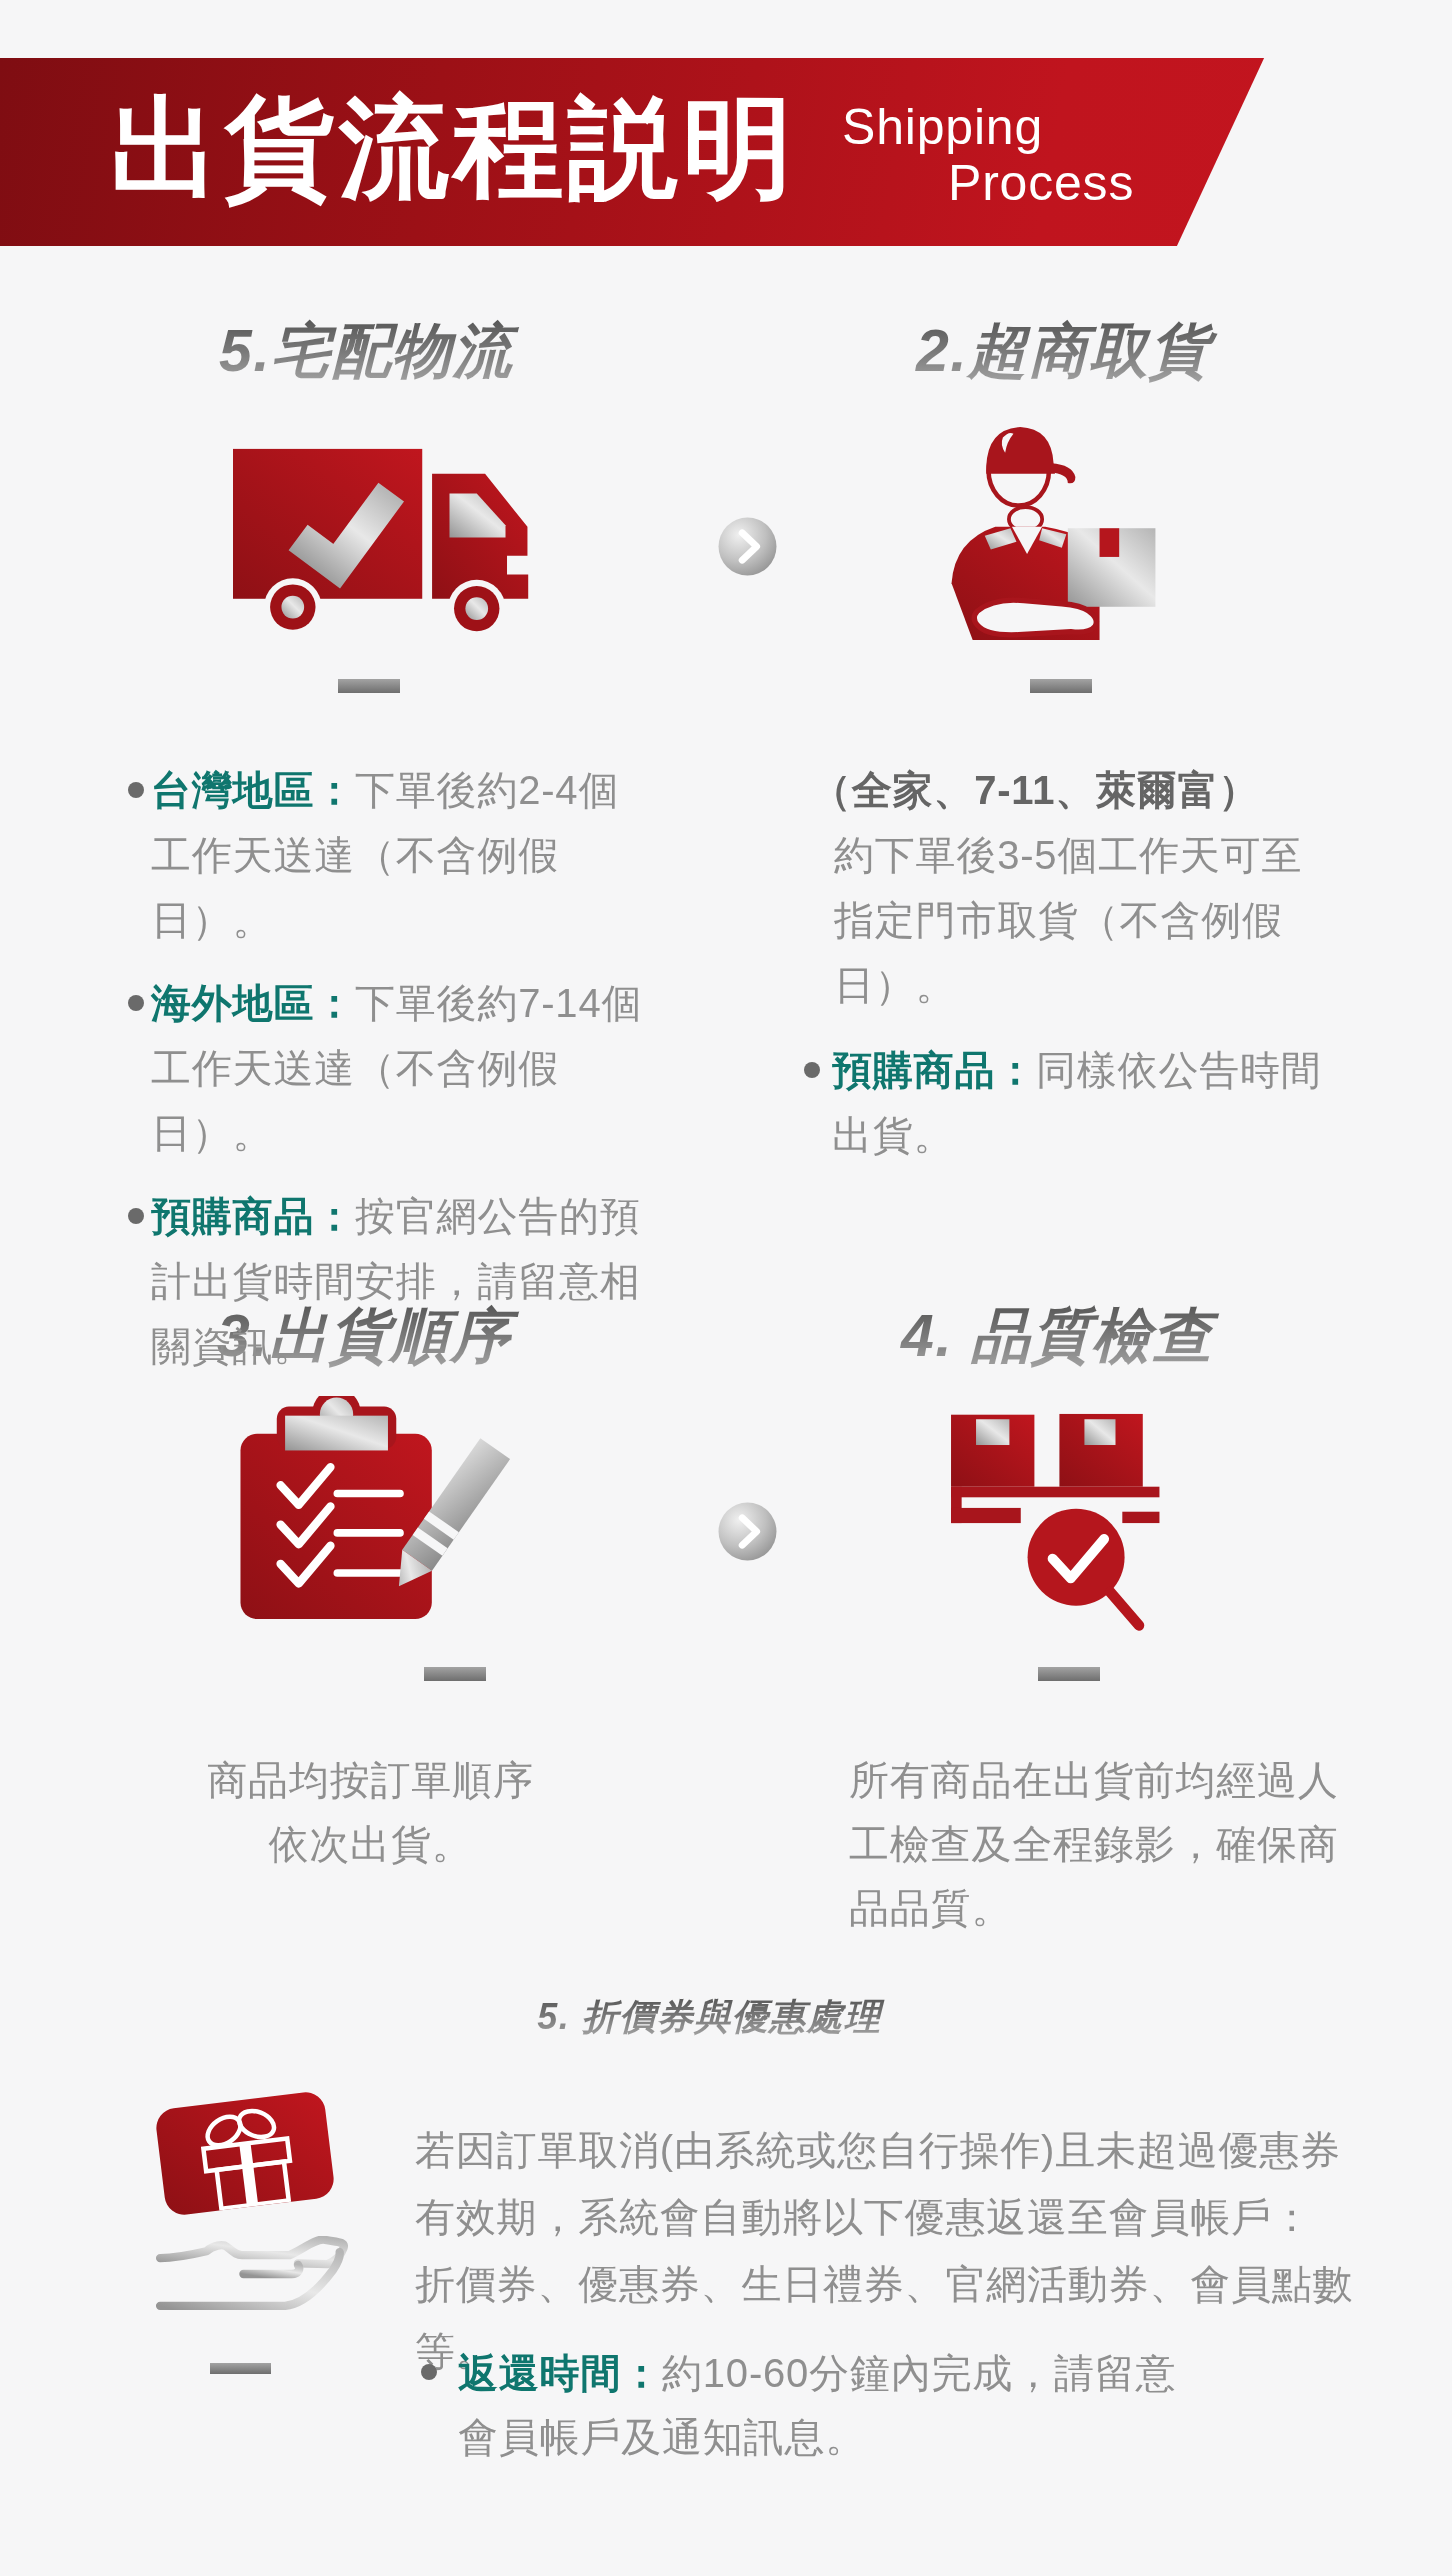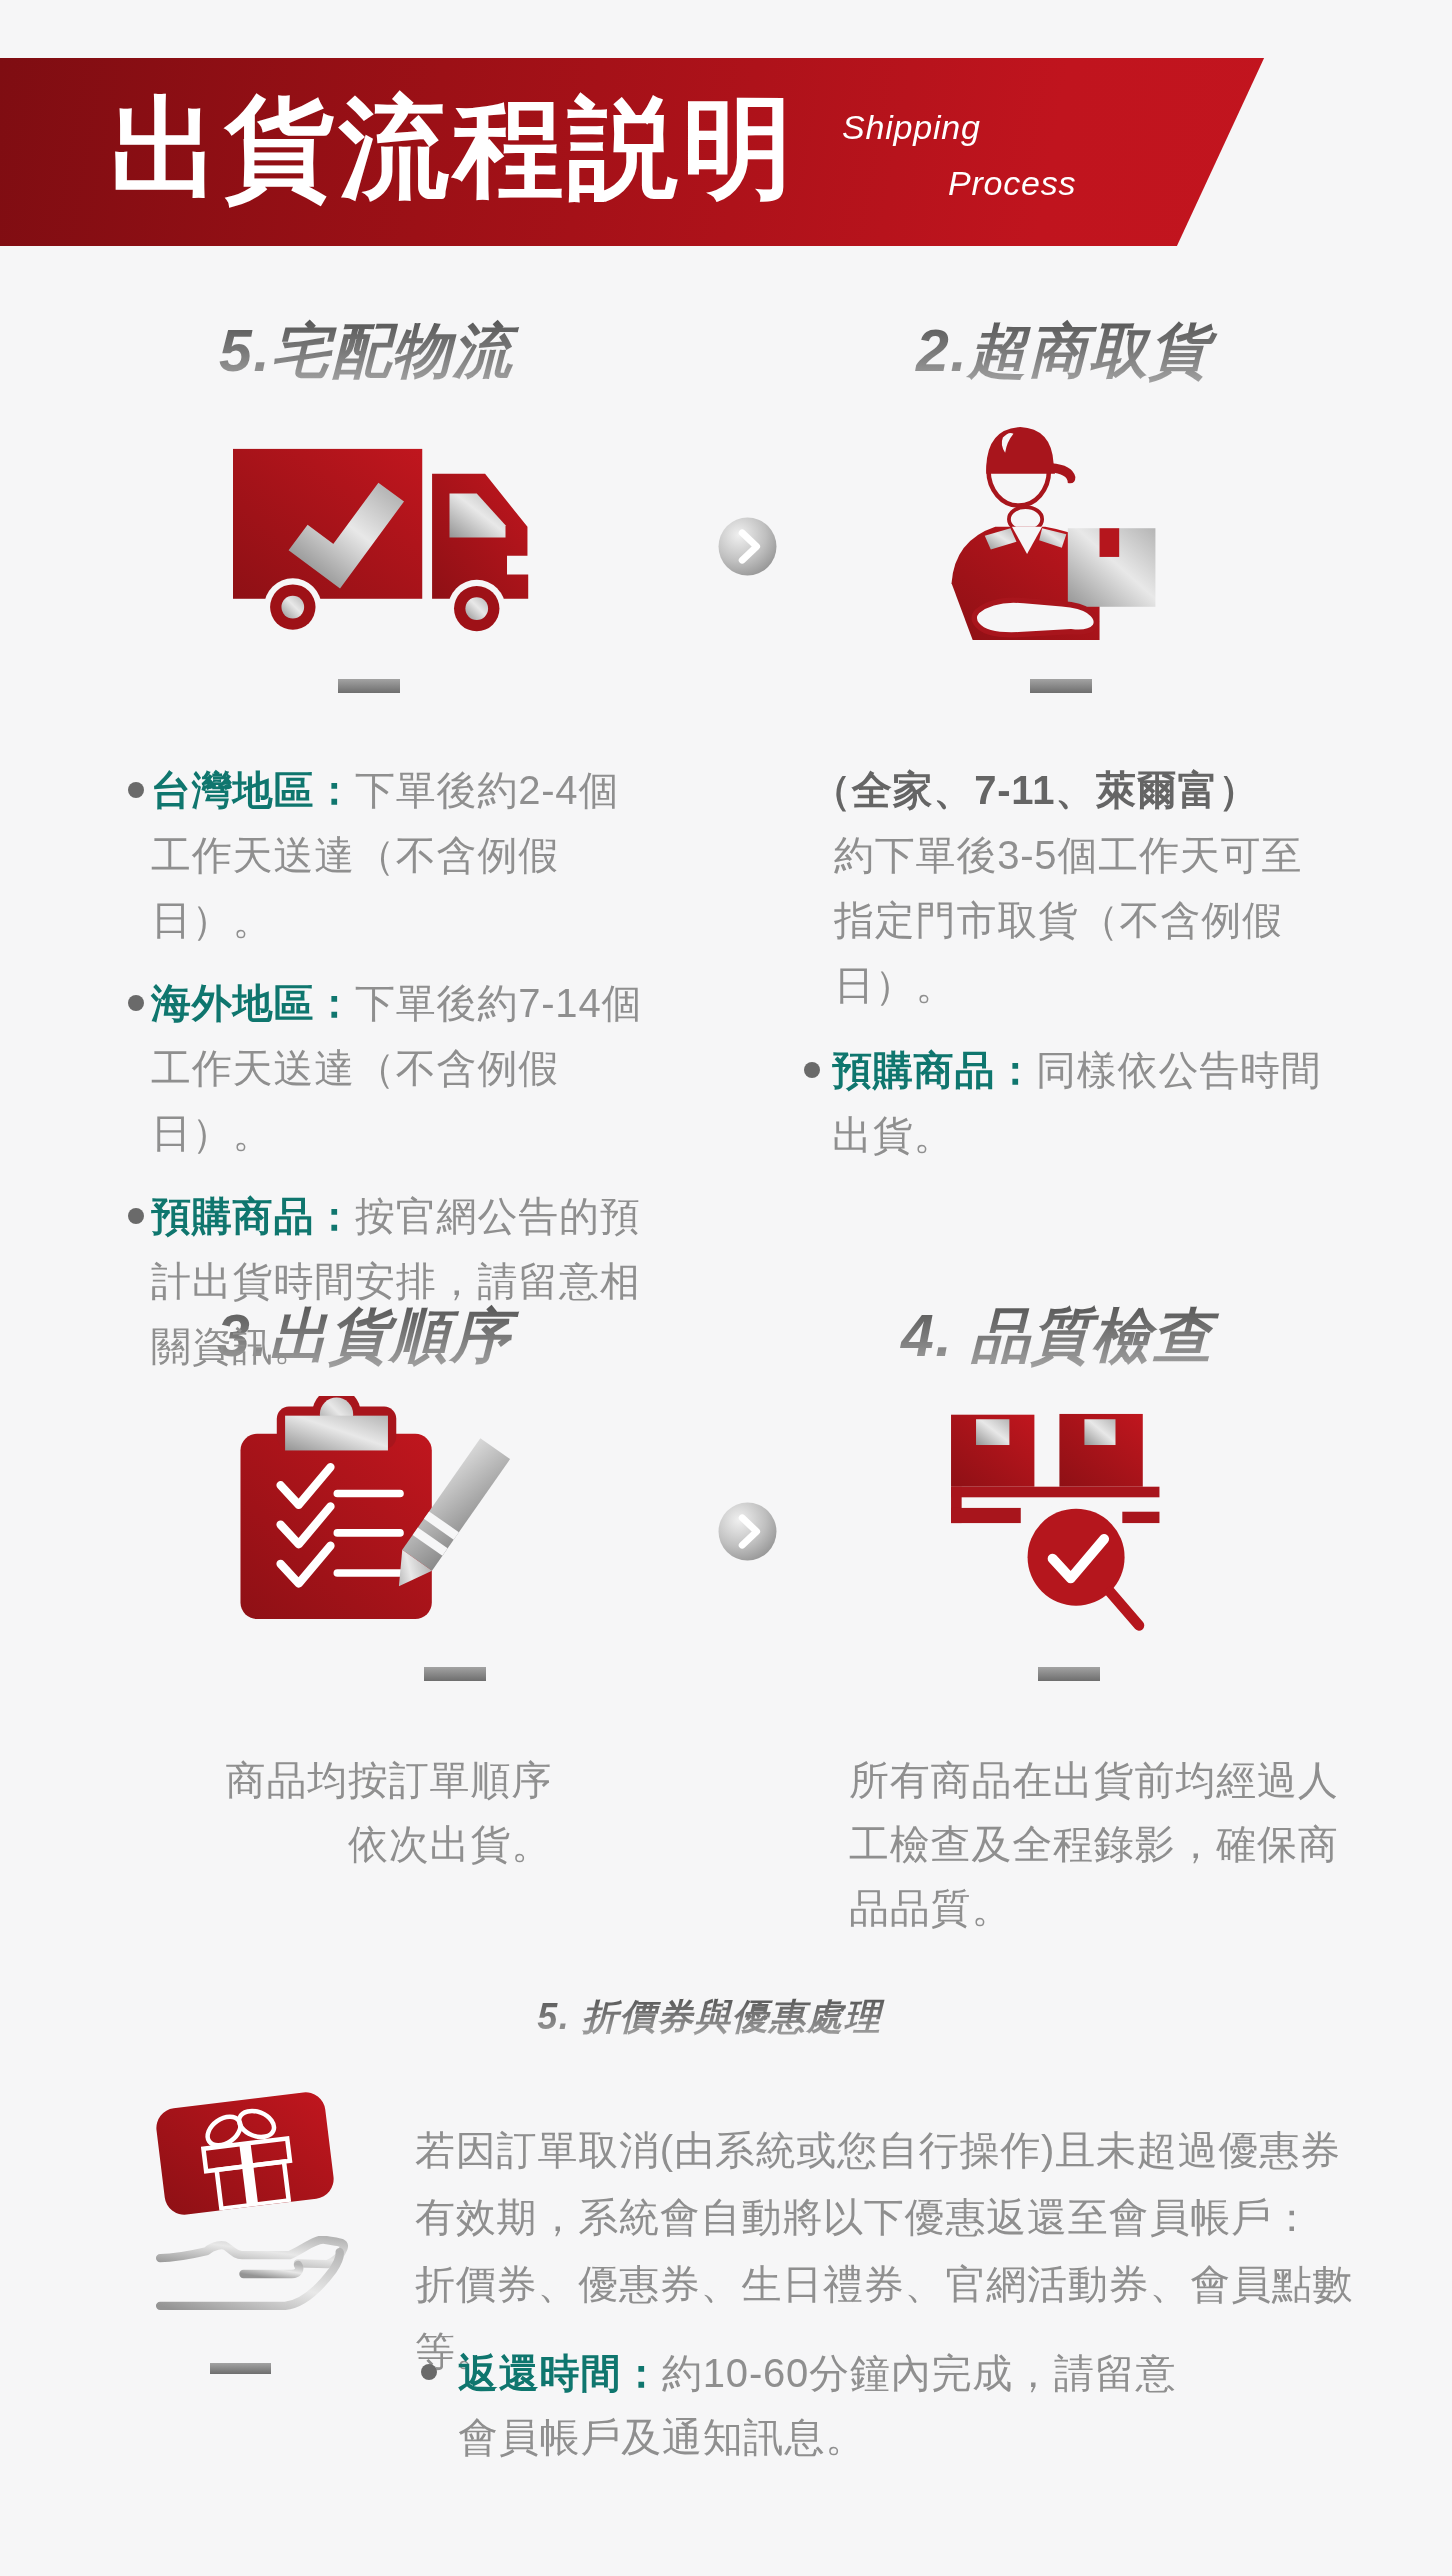--- a/index.html
+++ b/index.html
@@ -5,22 +5,22 @@
   html,body{margin:0;padding:0;background:#f6f6f7;}
   .page{position:relative;width:1453px;height:2576px;background:#f6f6f7;overflow:hidden;
         font-family:"Liberation Sans","DejaVu Sans",sans-serif;}
 
   
   .banner{position:absolute;left:0;top:58px;width:1453px;height:188px;
           background:linear-gradient(100deg,#7f0d12 0%,#9c1016 30%,#c0141e 72%,#c4151f 100%);
           clip-path:polygon(0 0,87% 0,81% 100%,0 100%);}
   .banner-title{position:absolute;left:110px;top:50%;transform:translateY(-52%);
           font-size:110px;font-weight:900;color:#ffffff;letter-spacing:4.5px;white-space:nowrap;}
-  .banner-sub{position:absolute;left:842px;top:41px;color:#ffffff;font-style:italic;
-          font-size:34px;line-height:56px;font-weight:400;letter-spacing:0.8px;}
+  .banner-sub{position:absolute;left:842px;top:41px;color:#ffffff;
+          font-size:50px;line-height:56px;font-weight:400;letter-spacing:0.8px;}
   .banner-sub .l2{margin-left:106px;}
 
   
   .step-title{position:absolute;text-align:center;font-size:59px;font-weight:800;font-style:italic;
           letter-spacing:1.5px;white-space:nowrap;
           background-image:linear-gradient(180deg,#545454 5%,#7a7a7a 50%,#a8a8a8 95%);
           -webkit-background-clip:text;background-clip:text;color:transparent;}
   #t1{left:101px;top:312px;width:530px;}
   #t2{left:798px;top:312px;width:530px;}
   #t3{left:99px;top:1297px;width:530px;}
@@ -42,21 +42,21 @@
   .dash{position:absolute;width:62px;height:13.6px;background:linear-gradient(180deg,#a3a3a3,#6e6e6e);}
   #d1l{left:338px;top:679px;} #d1r{left:1030px;top:679px;}
   #d2l{left:424px;top:1667px;} #d2r{left:1038px;top:1667px;}
   #d5{left:210px;top:2363px;width:61px;height:10.6px;}
 
   
   .txt{position:absolute;font-size:40px;line-height:65px;color:#8f8f8f;letter-spacing:0.8px;}
   .pre{white-space:pre-line;}
   #text1l{left:114px;top:758px;width:549px;}
   #text1r{left:796px;top:758px;width:560px;}
-  #text2l{left:189px;top:1748px;width:363px;text-align:right;line-height:64px;}
+  #text2l{left:189px;top:1748px;width:363px;text-align:center;line-height:64px;}
   #text2r{left:849px;top:1748px;width:501px;line-height:64px;}
   #text5{left:415px;top:2117px;width:943px;line-height:67px;}
   #bullet5-wrap{left:415px;top:2341px;width:863px;line-height:64px;}
 
   .bullet{position:relative;padding-left:37px;margin-bottom:18px;}
   .bullet::before{content:"";position:absolute;left:13.6px;top:24px;width:16px;height:16px;
           border-radius:50%;background:#6a6a6a;}
   .blabel{font-weight:700;color:#0f766e;}
   .btext{color:#8f8f8f;}
   .heading2{font-weight:700;color:#656565;padding-left:15px;}

